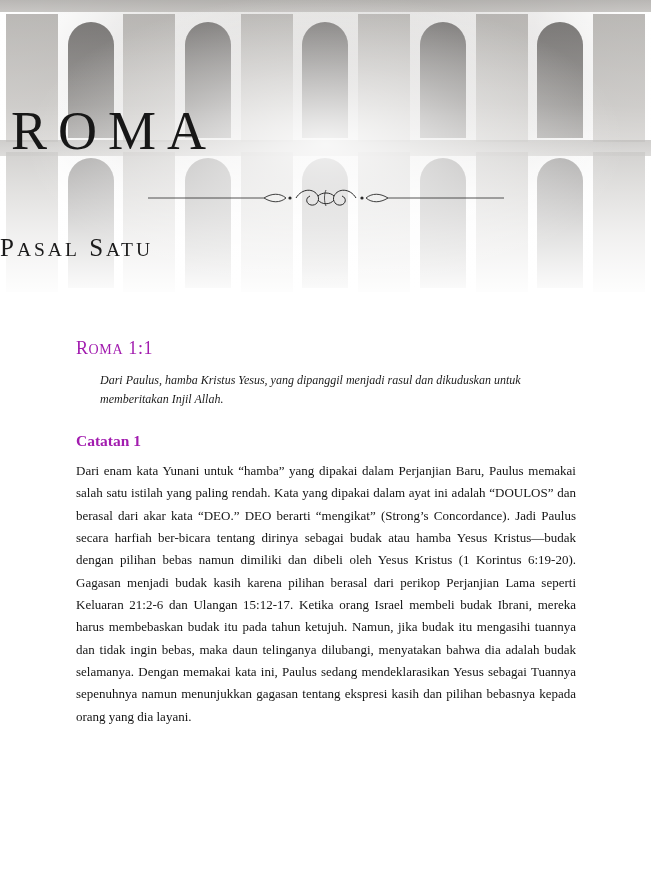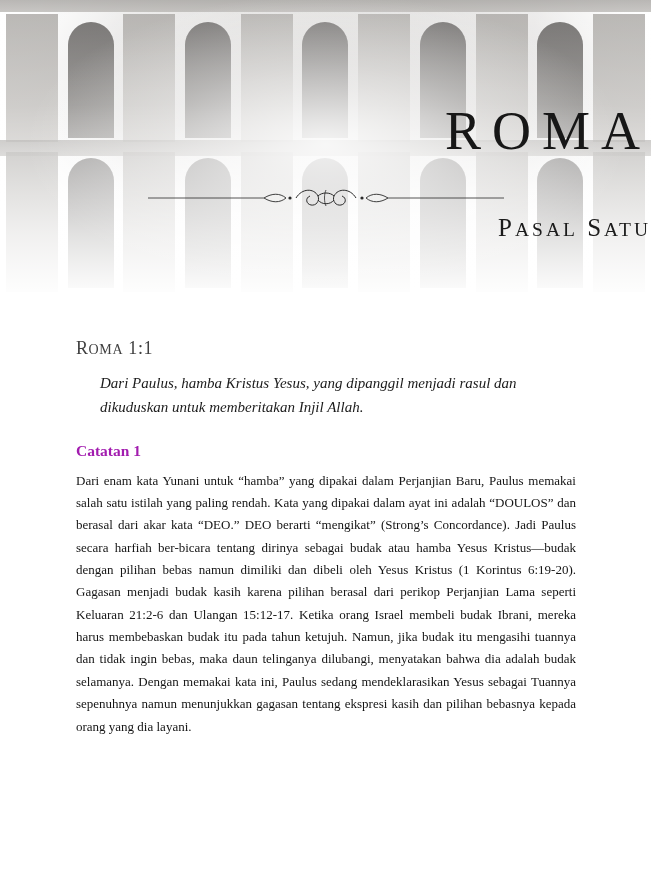--- a/index.html
+++ b/index.html
@@ -86,64 +86,64 @@
       radial-gradient(ellipse 300px 150px at 50% 48%, rgba(255,255,255,0.85) 0%, rgba(255,255,255,0.35) 55%, rgba(255,255,255,0) 100%),
       linear-gradient(to bottom, rgba(255,255,255,0.18) 0%, rgba(255,255,255,0.3) 35%, rgba(255,255,255,0.8) 78%, #ffffff 100%);
   }
 
   
   .title-block {
     position: absolute;
     top: 104px;
     left: 0;
     width: 651px;
-    text-align: right;
+    text-align: left;
   }
   .book-title {
     font-family: "Liberation Serif", serif;
     font-size: 54px;
     letter-spacing: 11px;
     font-weight: 400;
     color: #171717;
     line-height: 1;
     text-indent: 11px;
   }
   .ornament {
     margin: 26px auto 0 auto;
     width: 360px;
     height: 28px;
     position: relative;
   }
   .ornament svg { display: block; }
   .chapter-title {
-    margin-top: 2px;
+    margin-top: 22px;
     font-family: "Liberation Serif", serif;
     font-size: 25px;
     letter-spacing: 3px;
     color: #1b1b1b;
   }
 
   
   .content {
     position: absolute;
     top: 338px;
     left: 76px;
     width: 500px;
   }
   .verse-ref {
     font-family: "Liberation Serif", serif;
     font-size: 18px;
     letter-spacing: 0.6px;
-    color: #404040;
+    color: #a21caf;
     margin: 0 0 12px 0;
   }
   .verse-text {
     margin: 0 0 22px 24px;
     font-style: italic;
-    font-size: 15px;
+    font-size: 12px;
     line-height: 1.62;
     color: #1b1b1b;
     width: 460px;
   }
   .note-heading {
     font-weight: bold;
     font-size: 15.5px;
     margin: 0 0 10px 0;
     color: #a21caf;
   }

